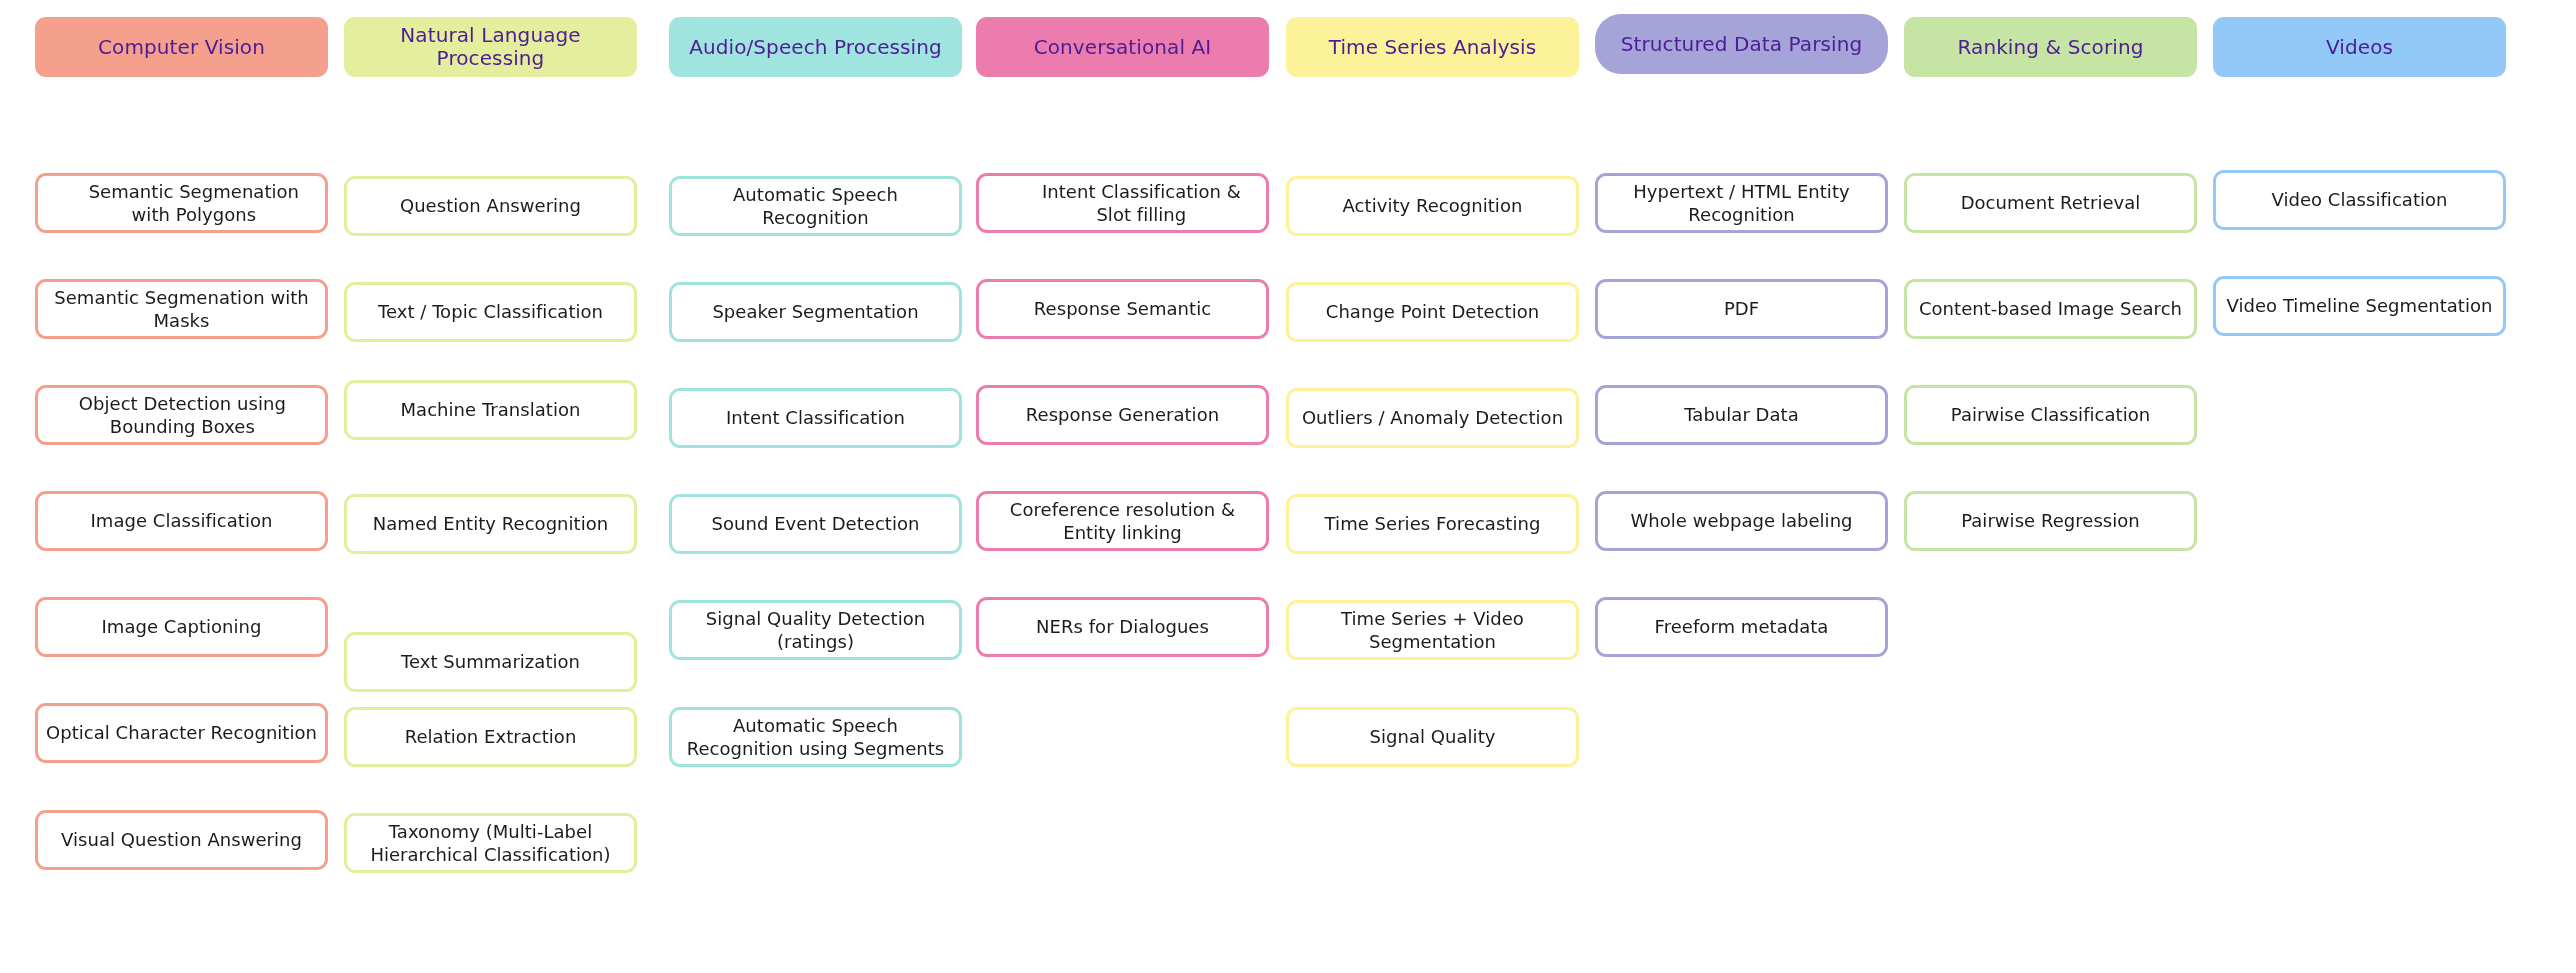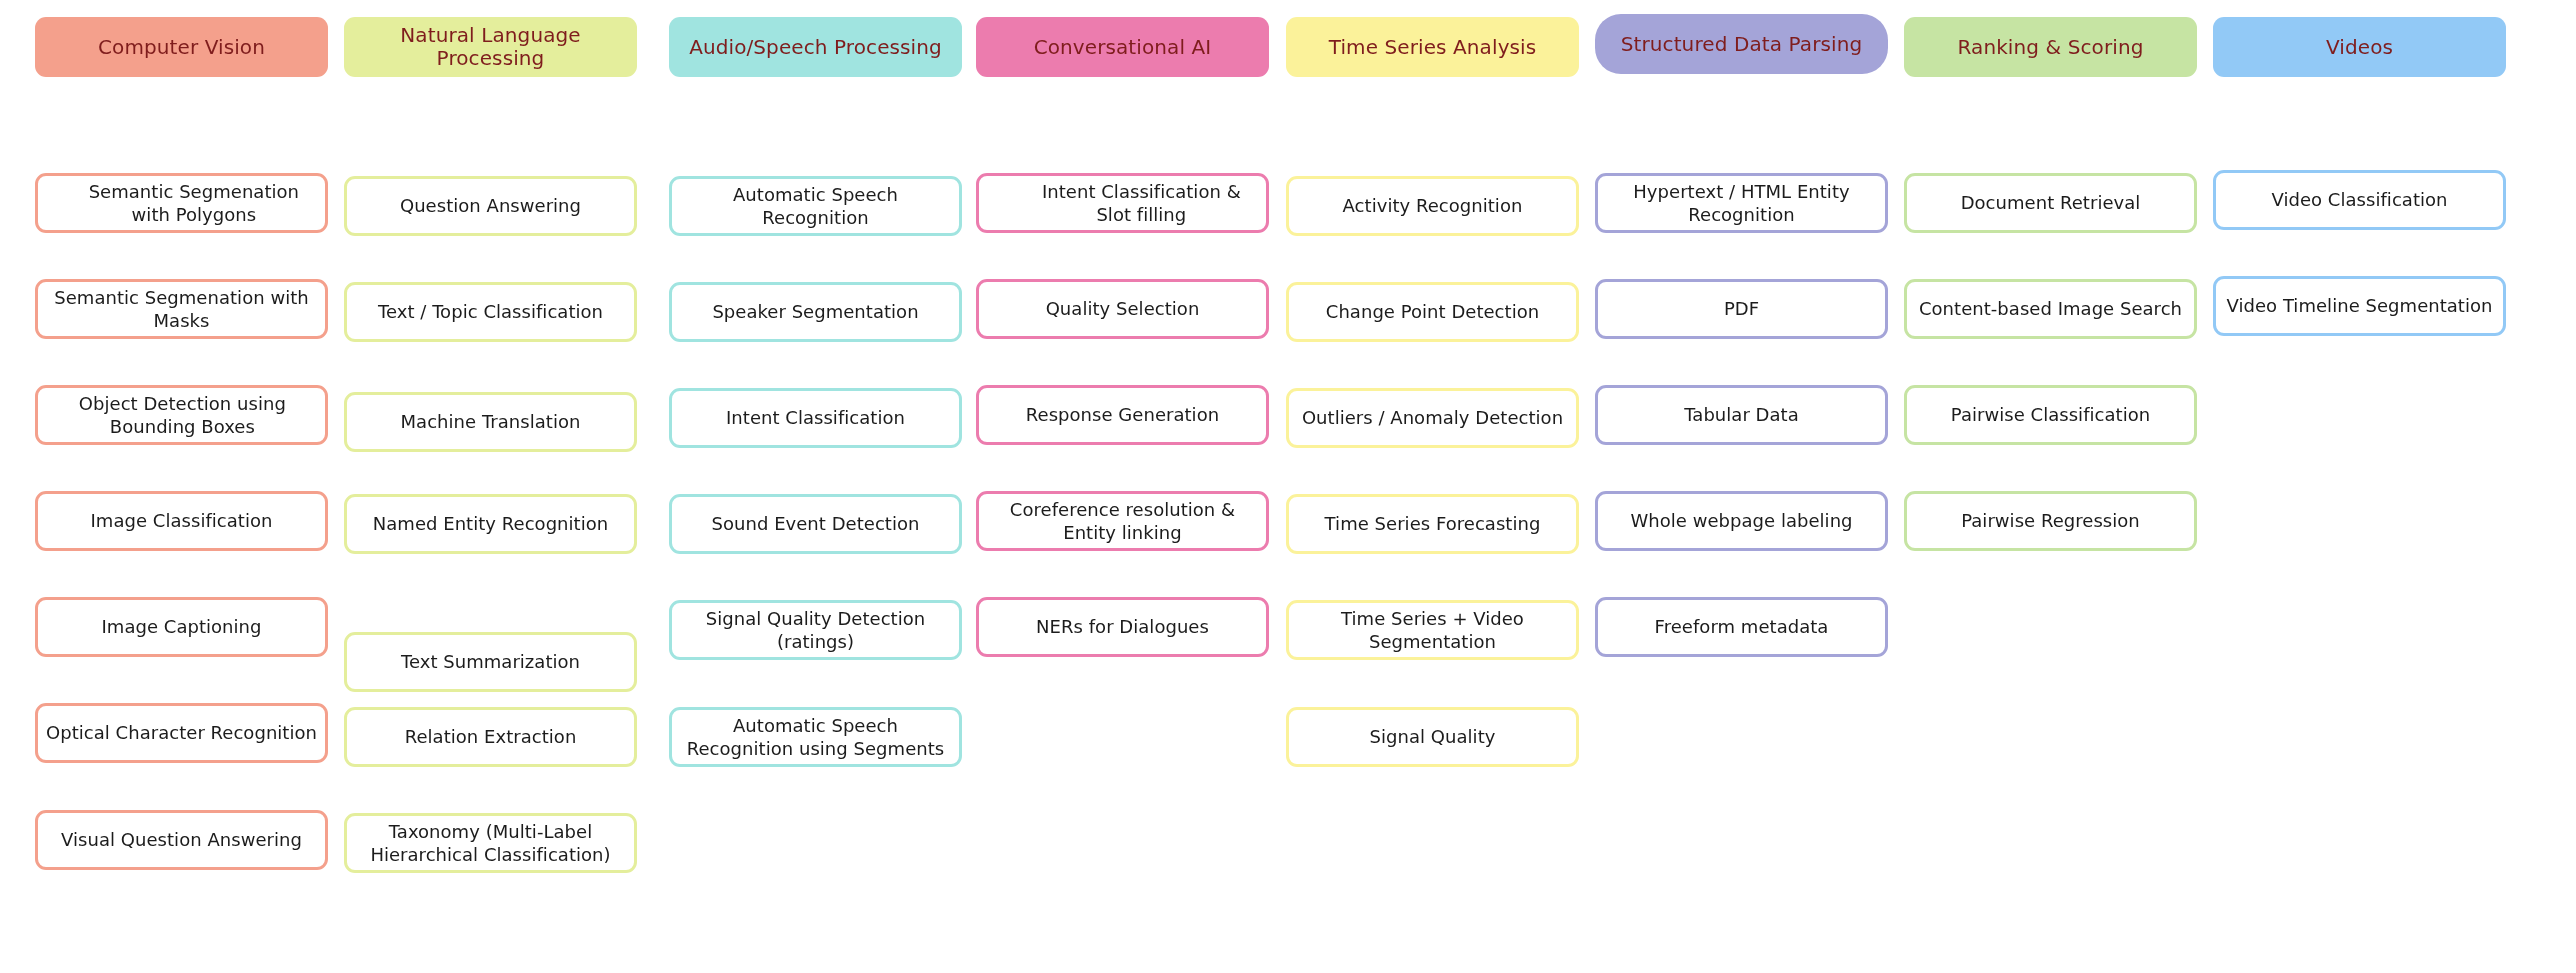--- a/index.html
+++ b/index.html
@@ -35,21 +35,21 @@
     display: flex;
     align-items: center;
     justify-content: center;
     text-align: center;
     box-sizing: border-box;
     padding: 3.2px 9.5px;
   }
   .cat-header .cat-label {
     font-size: 20px;
     line-height: 1.15;
-    color: #7f1d1d;
+    color: #4c1d95;
     letter-spacing: 0.1px;
   }
 
   .task-box {
     position: absolute;
     left: 0;
     width: 293px;
     height: 60px;
     background: #ffffff;
     border-radius: 11px;
@@ -101,21 +101,21 @@
     <div class="column" style="left: 344px;">
       <div class="cat-header" style="top: 17.4px; background: rgb(228, 238, 156);">
         <span class="cat-label">Natural Language Processing</span>
       </div>
       <div class="task-box" style="top: 176px; border-color: rgb(228, 238, 156);">
         <span class="task-label">Question Answering</span>
       </div>
       <div class="task-box" style="top: 282px; border-color: rgb(228, 238, 156);">
         <span class="task-label">Text / Topic Classification</span>
       </div>
-      <div class="task-box" style="top: 392px; border-color: rgb(228, 238, 156);">
+      <div class="task-box" style="top: 380px; border-color: rgb(228, 238, 156);">
         <span class="task-label">Machine Translation</span>
       </div>
       <div class="task-box" style="top: 494px; border-color: rgb(228, 238, 156);">
         <span class="task-label">Named Entity Recognition</span>
       </div>
       <div class="task-box" style="top: 600px; border-color: rgb(228, 238, 156); margin-top: 32px;">
         <span class="task-label">Text Summarization</span>
       </div>
       <div class="task-box" style="top: 707px; border-color: rgb(228, 238, 156);">
         <span class="task-label">Relation Extraction</span>
@@ -148,21 +148,21 @@
       </div>
     </div>
     <div class="column" style="left: 976px;">
       <div class="cat-header" style="top: 17.4px; background: rgb(236, 124, 174);">
         <span class="cat-label">Conversational AI</span>
       </div>
       <div class="task-box" style="top: 173px; border-color: rgb(236, 124, 174); padding-left: 44px;">
         <span class="task-label">Intent Classification &amp; Slot filling</span>
       </div>
       <div class="task-box" style="top: 279px; border-color: rgb(236, 124, 174);">
-        <span class="task-label">Quality Selection</span>
+        <span class="task-label">Response Semantic</span>
       </div>
       <div class="task-box" style="top: 385px; border-color: rgb(236, 124, 174);">
         <span class="task-label">Response Generation</span>
       </div>
       <div class="task-box" style="top: 491px; border-color: rgb(236, 124, 174);">
         <span class="task-label">Coreference resolution &amp; Entity linking</span>
       </div>
       <div class="task-box" style="top: 597px; border-color: rgb(236, 124, 174);">
         <span class="task-label">NERs for Dialogues</span>
       </div>

